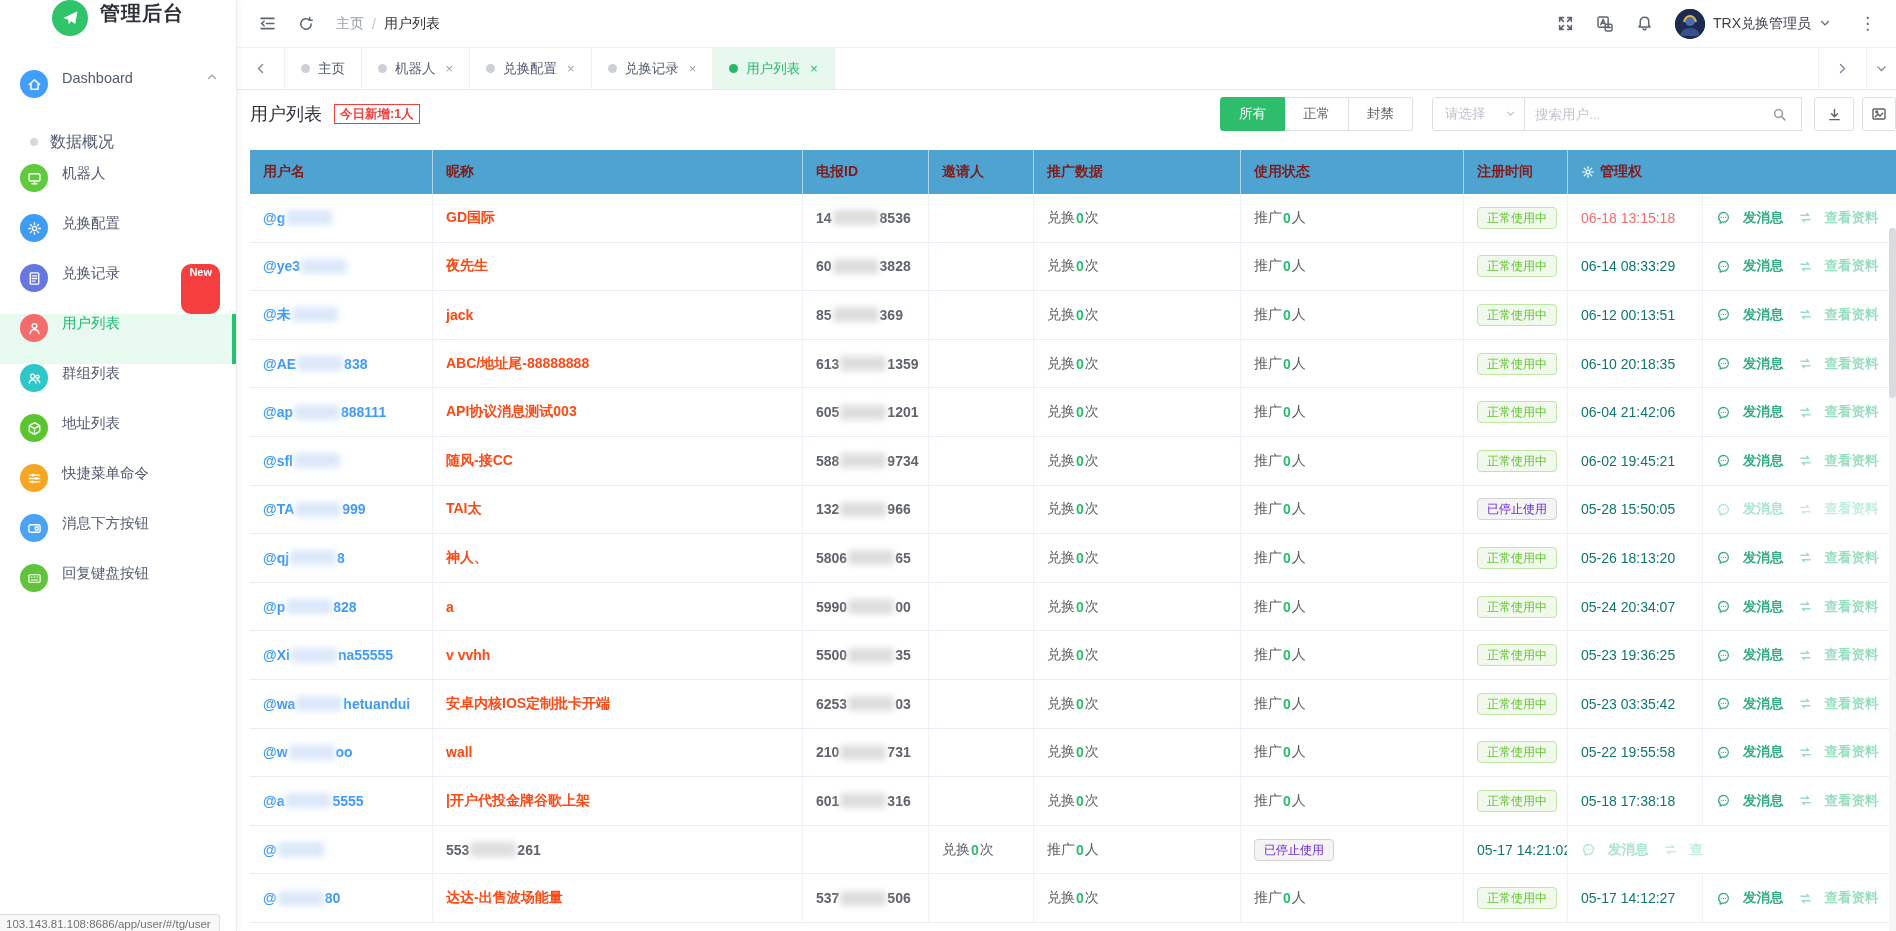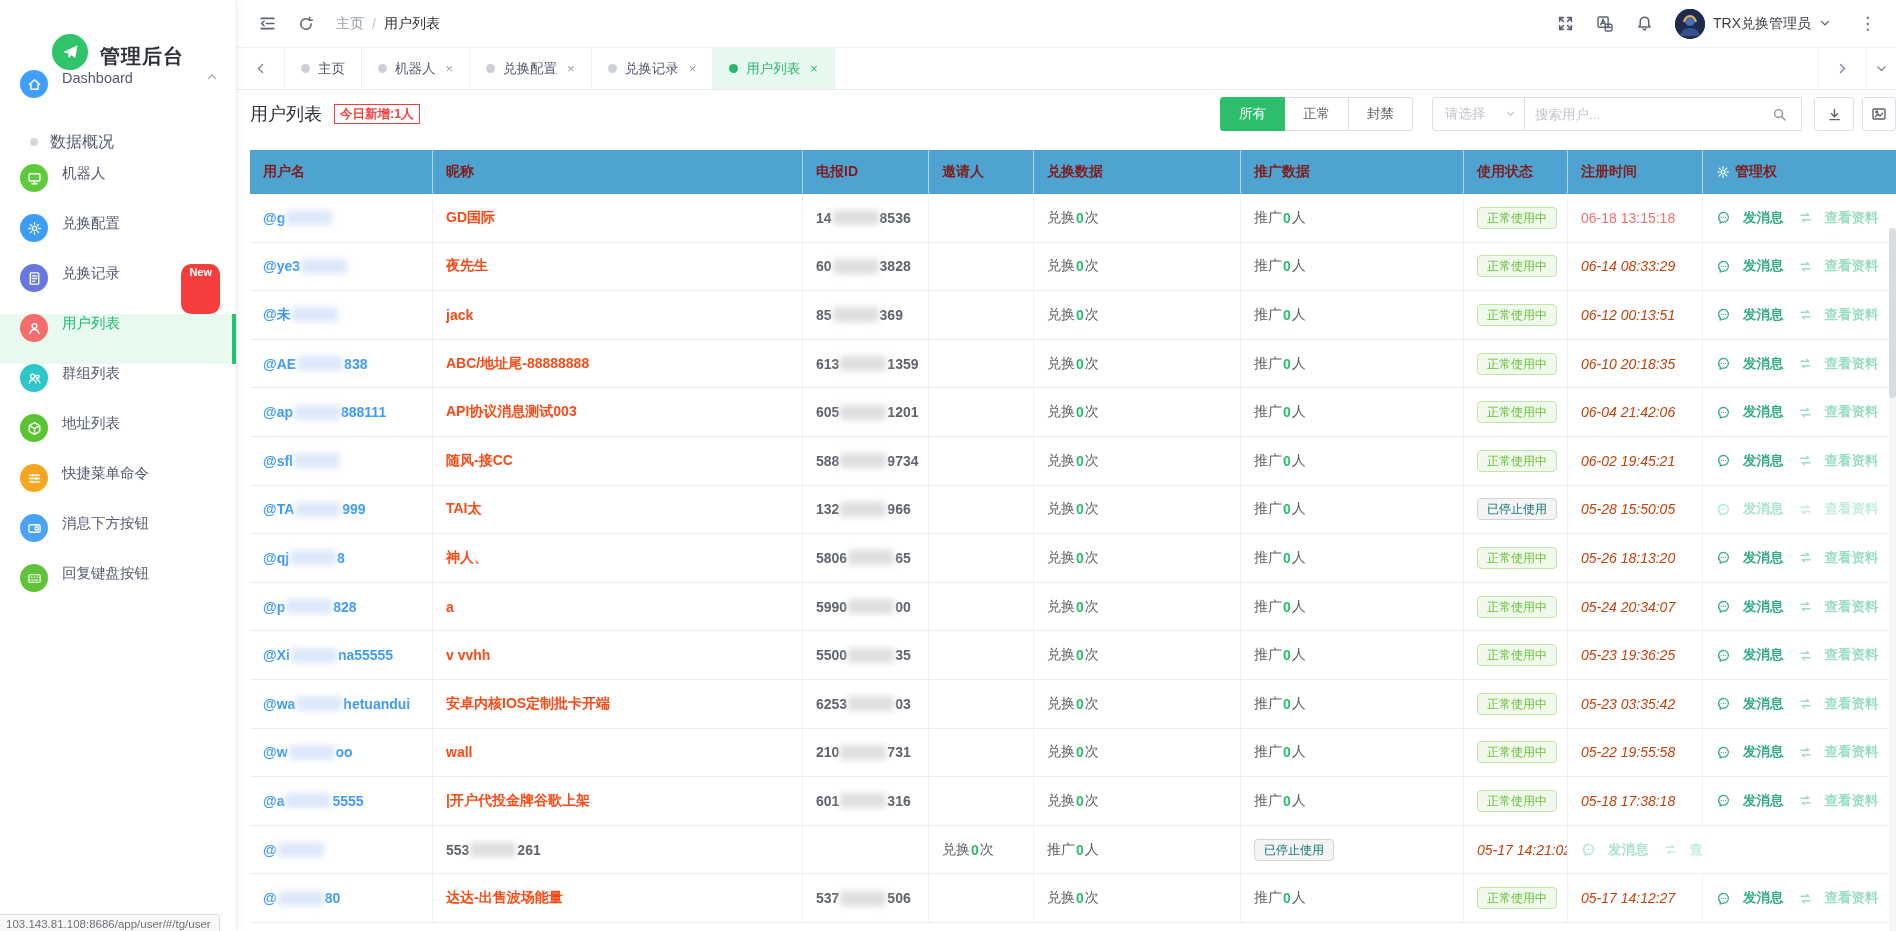--- a/index.html
+++ b/index.html
@@ -3,21 +3,21 @@
 <meta charset="utf-8">
 <style>
   * { margin:0; padding:0; box-sizing:border-box; }
   html,body { width:1896px; height:931px; overflow:hidden; background:#fff;
     font-family:"Liberation Sans","DejaVu Sans",sans-serif; font-size:14px; color:#515a6e; }
   .app { display:flex; width:1896px; height:931px; }
 
   
   .sidebar { width:237px; height:100%; background:#fff; border-right:1px solid #ededed;
     box-shadow:2px 0 6px rgba(0,0,0,.04); flex:0 0 237px; z-index:5; }
-  .logo { height:70px; display:flex; align-items:flex-end; padding-left:52px; }
+  .logo { height:70px; display:flex; align-items:flex-start; padding-left:52px; }
   .logo-circle { width:36px; height:36px; border-radius:50%; background:#2fc46a; display:flex;
     align-items:center; justify-content:center; margin-right:12px; }
   .logo-title { font-size:20px; font-weight:bold; color:#2b2f36; letter-spacing:1px; }
   .menu-item { height:50px; display:flex; padding-left:20px; cursor:pointer; position:relative; }
   .menu-item .ic-circle { width:28px; height:28px; border-radius:50%; display:flex; align-items:center;
     justify-content:center; margin-right:14px; color:#fff; flex:0 0 28px; }
   .menu-item .lbl { font-size:14.5px; color:#515a6e; }
   .menu-item.active { background:#e8f9f0; }
   .menu-item.active .lbl { color:#1fba71; }
   .menu-item.active::after { content:""; position:absolute; right:0; top:0; bottom:0; width:4px; background:#22c373; }
@@ -97,23 +97,23 @@
   .tbody .tr .td:last-child { border-right:none; }
   .uname { color:#3f9bf8; font-weight:600; display:flex; align-items:center; }
   .nick { color:#fb4a16; font-weight:bold; }
   .tgid { color:#5f646c; font-weight:700; display:flex; align-items:center; }
   .blur { display:inline-block; height:15px; border-radius:2px; filter:blur(3px); margin:0 1px; }
   .blur-b { background:#dce8fa; width:46px; }
   .blur-g { background:#dedede; width:46px; }
   .num-green { color:#29bd70; font-weight:bold; padding:0 1px; }
   .badge { display:inline-block; font-size:12px; padding:4px 9px; border-radius:4px; line-height:1; }
   .badge-normal { color:#67c23a; background:#f0f9eb; border:1px solid #bfe6a4; }
-  .badge-stopped { color:#0f766e; background:#f4f4f5; border:1px solid #d3d4d6; }
+  .badge-stopped { color:#6d28d9; background:#f4f4f5; border:1px solid #d3d4d6; }
   .date-red { color:#f56c6c; }
-  .date-gray { color:#c2410c;font-style:italic; }
+  .date-gray { color:#0f766e; }
   .act { display:inline-flex; align-items:center; gap:12px; font-size:13.5px; font-weight:600; cursor:pointer;
     margin-right:14px; white-space:nowrap; }
   .act-msg { color:#33ab84; }
   .act-view { color:#9adec0; }
   .tr.stopped .act-msg { color:#a9e4cc; }
   .tr.stopped .act-view { color:#c3eedd; }
 
   .status-url { position:absolute; left:0; bottom:0; background:#f8f8f8; border:1px solid #dcdcdc;
     border-left:none; border-bottom:none; color:#6e7277; font-size:11.5px; padding:3px 8px 1px 6px;
     z-index:9; border-radius:0 3px 0 0; }
@@ -397,23 +397,20 @@
             <div class="th">
               <span>昵称</span>
             </div>
             <div class="th">
               <span>电报ID</span>
             </div>
             <div class="th">
               <span>邀请人</span>
             </div>
             <div class="th">
-              <span>兑换数据</span>
-            </div>
-            <div class="th">
               <span>推广数据</span>
             </div>
             <div class="th">
               <span>使用状态</span>
             </div>
             <div class="th">
               <span>注册时间</span>
             </div>
             <div class="th">
               <span class="icn" style="margin-right:5px">

